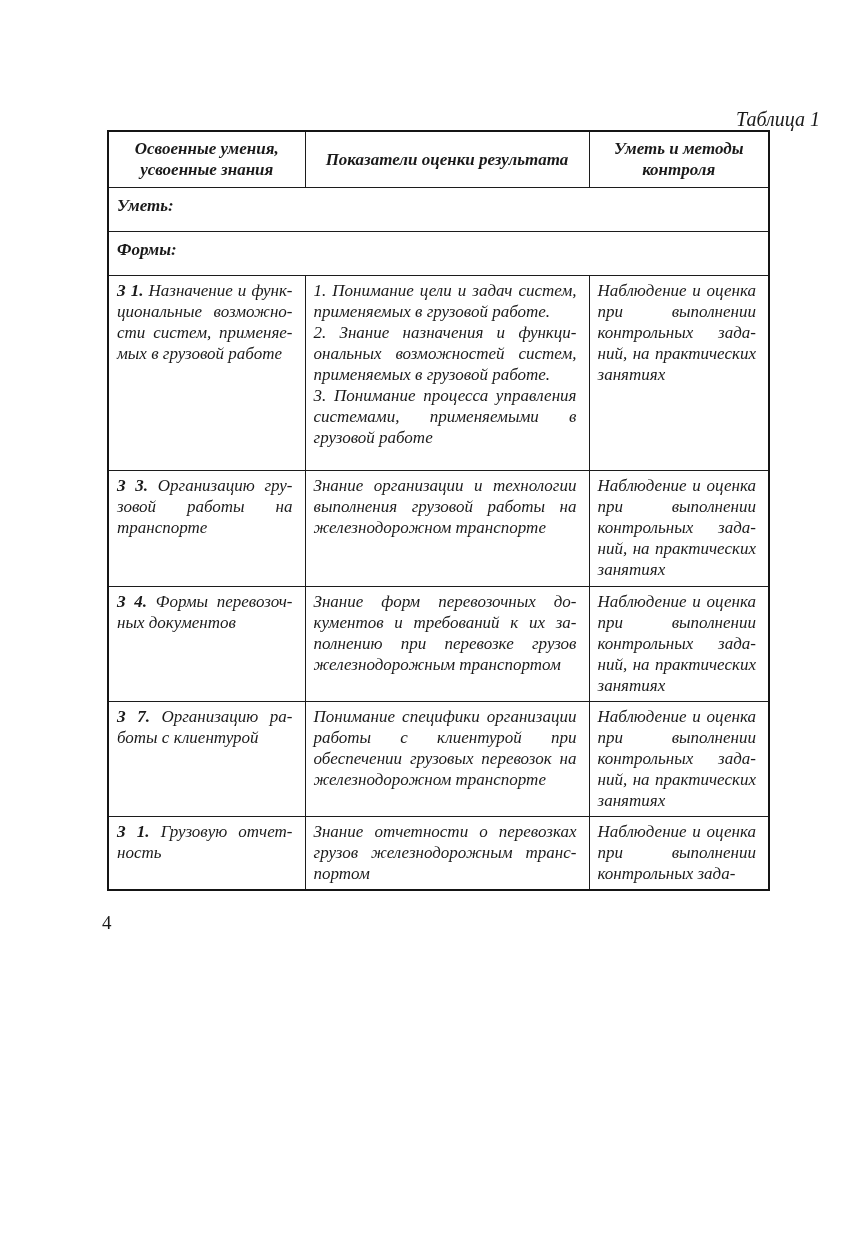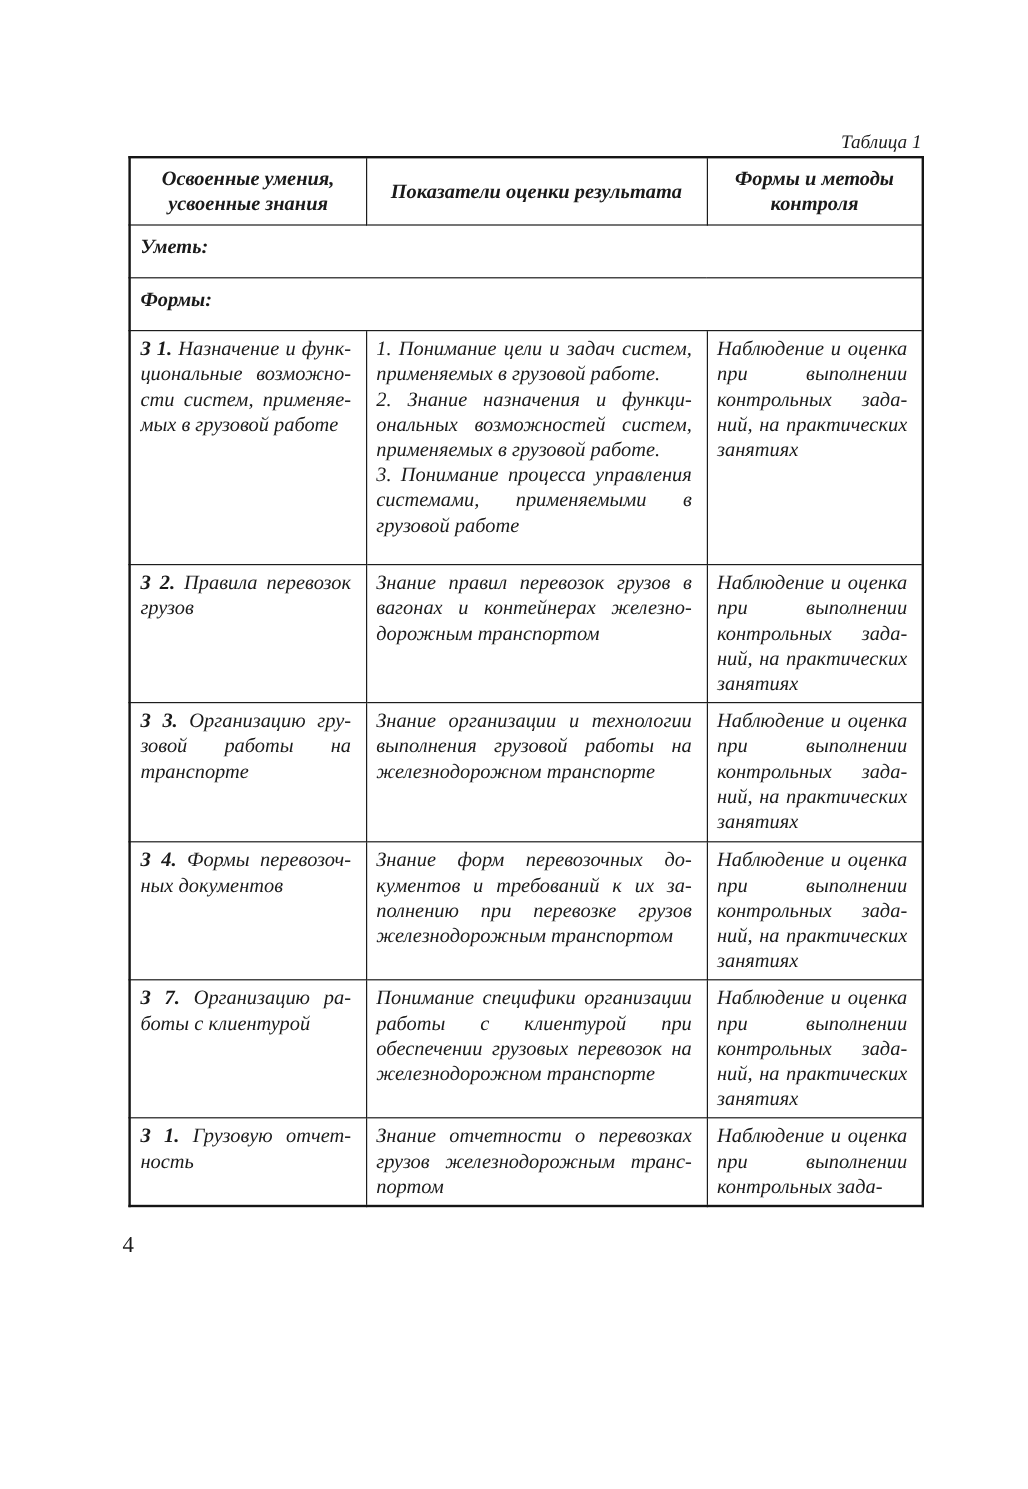--- a/index.html
+++ b/index.html
@@ -10,24 +10,24 @@
   .page {
     position: relative;
     width: 857px;
     height: 1241px;
     background: #ffffff;
     color: #1a1a1a;
     font-family: "Liberation Serif", "DejaVu Serif", serif;
     overflow: hidden;
   }
   .table-caption {
-    margin: 108px 89px 0 107px;
+    margin: 108px 37px 0 107px;
     text-align: right;
     font-style: italic;
-    font-size: 16px;
+    font-size: 20px;
     line-height: 22px;
   }
   .doc-title {
     margin: 6px 89px 5px 107px;
     text-align: center;
     font-weight: bold;
     font-size: 18px;
     line-height: 21px;
   }
   table.competency {
@@ -91,46 +91,41 @@
   <table class="competency">
     <colgroup>
       <col class="c1">
         <col class="c2">
         <col class="c3">
     </colgroup>
     <thead>
       <tr>
         <th>Освоенные умения, усвоенные знания</th>
         <th>Показатели оценки результата</th>
-        <th>Формы и методы контроля</th>
+        <th>Уметь и методы контроля</th>
       </tr>
     </thead>
     <tbody>
       <tr class="section-row">
         <td class="section-cell" colspan="3">Уметь:</td>
       </tr>
 
 
       <tr class="section-row">
         <td class="section-cell" colspan="3">Формы:</td>
       </tr>
 
       <tr class="row-z1">
         <td class="cell-skill"><span class="code">З 1.</span> <span>Назначение и функ­циональные возможно­сти систем, применяе­мых в грузовой работе</span></td>
         <td class="cell-indicator">1. Понимание цели и задач си­стем, применяемых в грузовой работе.
 2. Знание назначения и функци­ональных возможностей систем, применяемых в грузовой работе.
 3. Понимание процесса управле­ния системами, применяемыми в грузовой работе</td>
         <td class="cell-control">Наблюдение и оцен­ка при выполнении контрольных зада­ний, на практических занятиях</td>
       </tr>
 
-      <tr class="row-z2">
-        <td class="cell-skill"><span class="code">З 2.</span> <span>Правила перевозок грузов</span></td>
-        <td class="cell-indicator">Знание правил перевозок грузов в вагонах и контейнерах железно­дорожным транспортом</td>
-        <td class="cell-control">Наблюдение и оцен­ка при выполнении контрольных зада­ний, на практических занятиях</td>
-      </tr>
 
       <tr class="row-z3">
         <td class="cell-skill"><span class="code">З 3.</span> <span>Организацию гру­зовой работы на транс­порте</span></td>
         <td class="cell-indicator">Знание организации и техноло­гии выполнения грузовой работы на железнодорожном транспорте</td>
         <td class="cell-control">Наблюдение и оцен­ка при выполнении контрольных зада­ний, на практических занятиях</td>
       </tr>
 
       <tr class="row-z4">
         <td class="cell-skill"><span class="code">З 4.</span> <span>Формы перевозоч­ных документов</span></td>
         <td class="cell-indicator">Знание форм перевозочных до­кументов и требований к их за­полнению при перевозке грузов железнодорожным транспортом</td>

